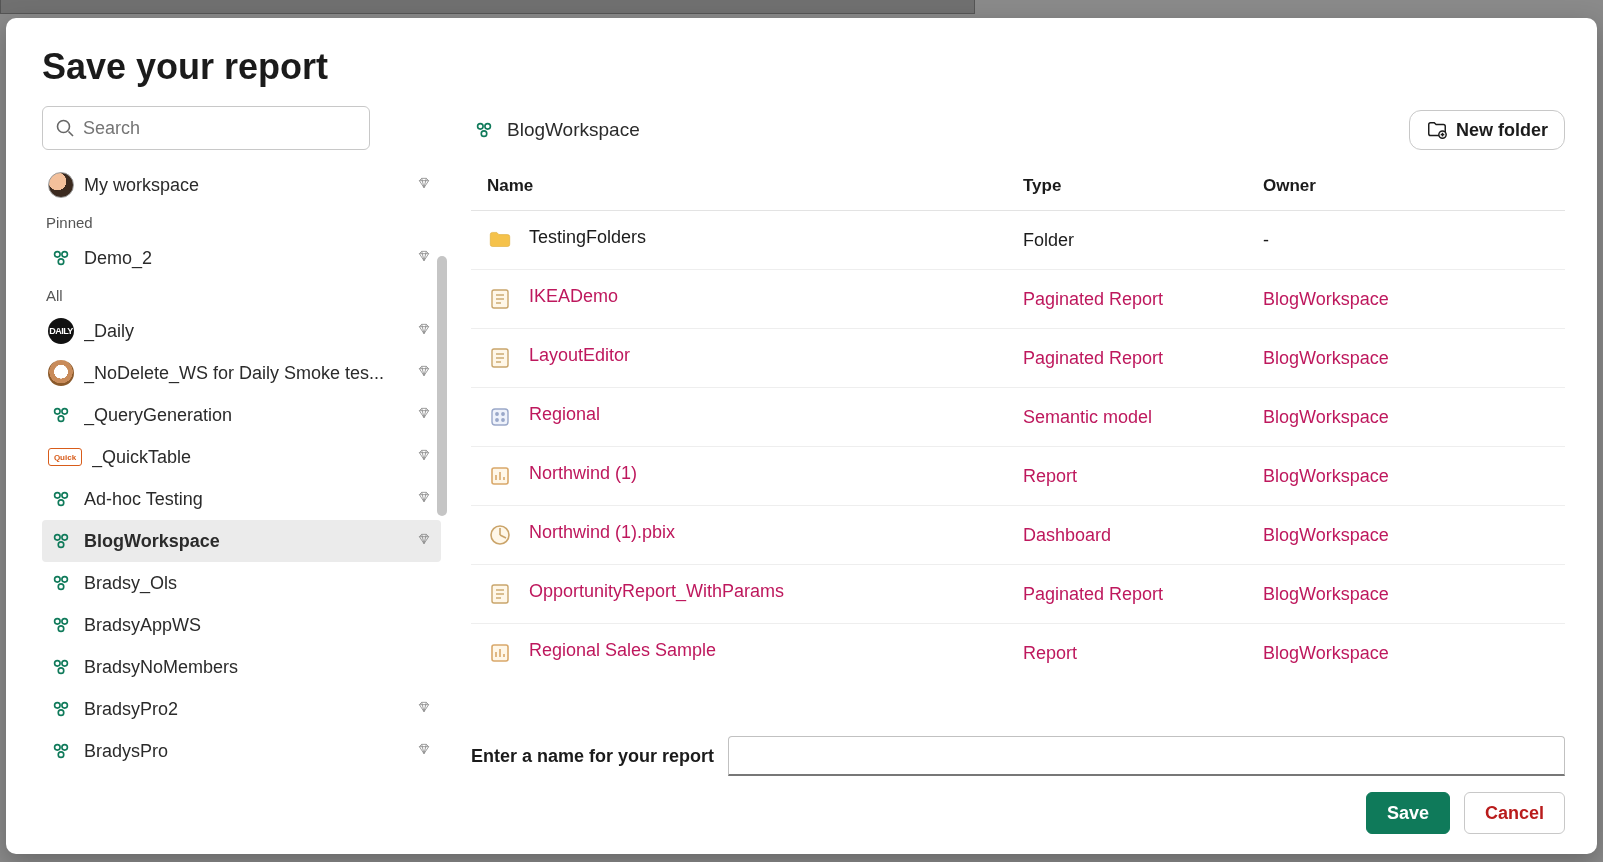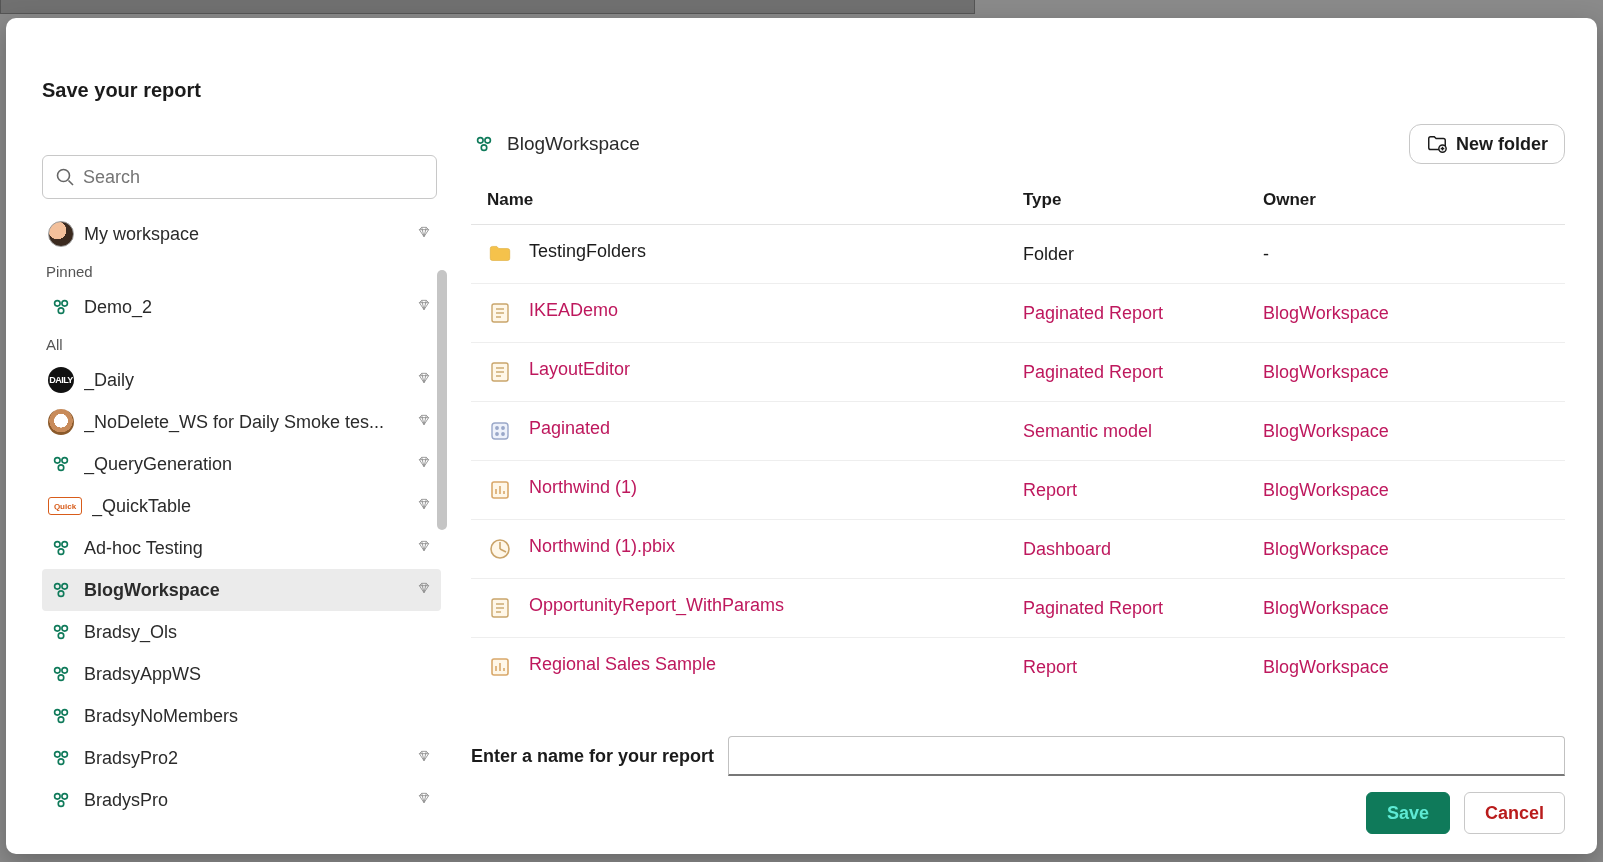--- a/index.html
+++ b/index.html
@@ -18,25 +18,24 @@
     right: 6px;
     bottom: 8px;
     background: #fff;
     border-radius: 10px;
     box-shadow: 0 8px 24px rgba(0,0,0,0.25);
     display: flex;
     flex-direction: column;
     padding: 28px 32px 20px 36px;
   }
   .modal-title {
-    font-size: 20px;
+    font-size: 36px;
     font-weight: 600;
     color: #1b1b1b;
     margin-bottom: 18px;
-    margin-top: 33px;
   }
   .modal-body {
     display: flex;
     flex: 1;
     min-height: 0;
   }
   
   .sidebar {
     width: 405px;
     display: flex;
@@ -44,22 +43,21 @@
     position: relative;
   }
   .search-wrap {
     border: 1px solid #c8c8c8;
     border-radius: 6px;
     height: 44px;
     display: flex;
     align-items: center;
     padding: 0 12px;
     margin-bottom: 14px;
-    width: 395px;
-    margin-top: 35px;
+    width: 328px;
   }
   .search-wrap svg { flex: 0 0 auto; }
   .search-input {
     border: none;
     outline: none;
     font-size: 18px;
     color: #555;
     margin-left: 8px;
     flex: 1;
     background: transparent;
@@ -254,21 +252,21 @@
   .btn {
     height: 42px;
     padding: 0 20px;
     border-radius: 6px;
     font-size: 18px;
     font-weight: 600;
     cursor: pointer;
   }
   .btn-primary {
     background: #0f7a5a;
-    color: #5eead4;
+    color: #ffffff;
     border: 1px solid #0f7a5a;
   }
   .btn-secondary {
     background: #fff;
     color: #b91c1c;
     border: 1px solid #c8c8c8;
   }
   .bg-strip {
     position:absolute; left:0; top:0; width:975px; height:14px;
     background:#707070; border:1px solid #555; border-top:none;
@@ -547,21 +545,21 @@
     <div class="col-name">
       <span class="file-icon">
                   <svg width="24" height="24" viewBox="0 0 24 24" fill="none" stroke="#9aa8c9" stroke-width="1.4">
                     <rect x="4" y="4" width="16" height="16" rx="3" fill="#eef2fb"></rect>
                     <circle cx="9" cy="9" r="1.2" fill="#9aa8c9"></circle>
                     <circle cx="15" cy="9" r="1.2" fill="#9aa8c9"></circle>
                     <circle cx="9" cy="15" r="1.2" fill="#9aa8c9"></circle>
                     <circle cx="15" cy="15" r="1.2" fill="#9aa8c9"></circle>
                   </svg>
                 </span>
-      <span>Paginated</span>
+      <span>Regional</span>
     </div>
     <div class="col-type">Semantic model</div>
     <div class="col-owner">BlogWorkspace</div>
   </div>
             <div class="trow disabled">
     <div class="col-name">
       <span class="file-icon">
                   <svg width="24" height="24" viewBox="0 0 24 24" fill="none" stroke="#d9a86a" stroke-width="1.6">
                     <rect x="4" y="4" width="16" height="16" rx="2" fill="#fff7e8"></rect>
                     <line x1="8" y1="16" x2="8" y2="11"></line>

